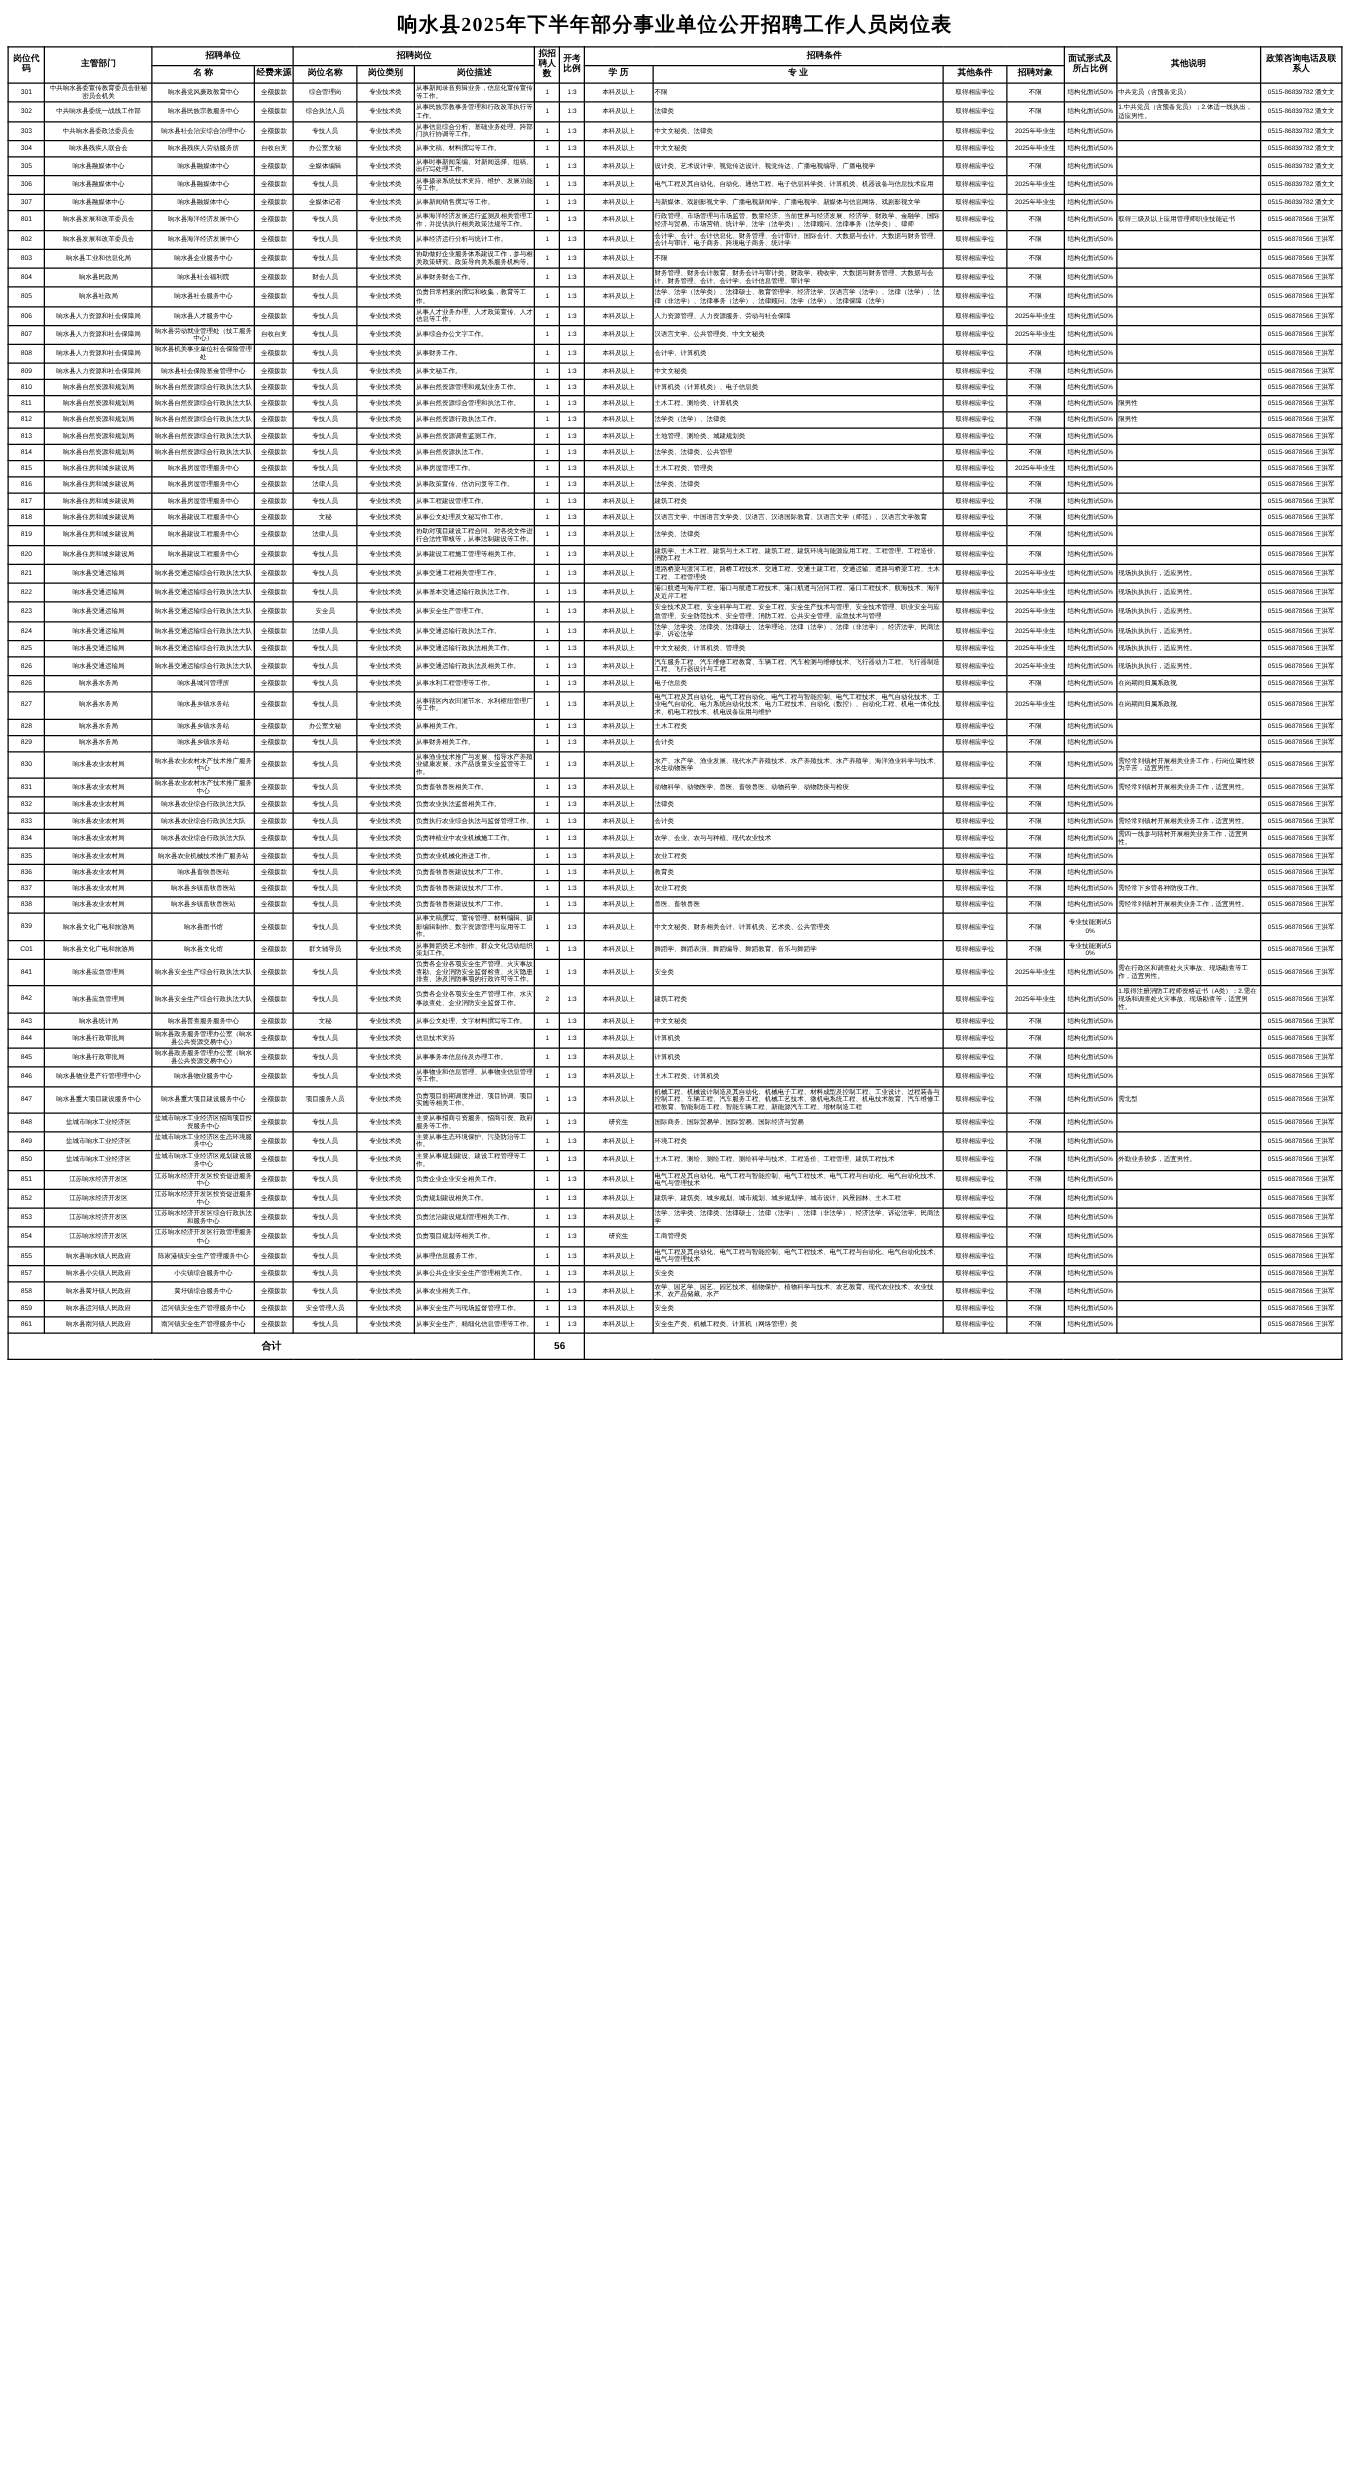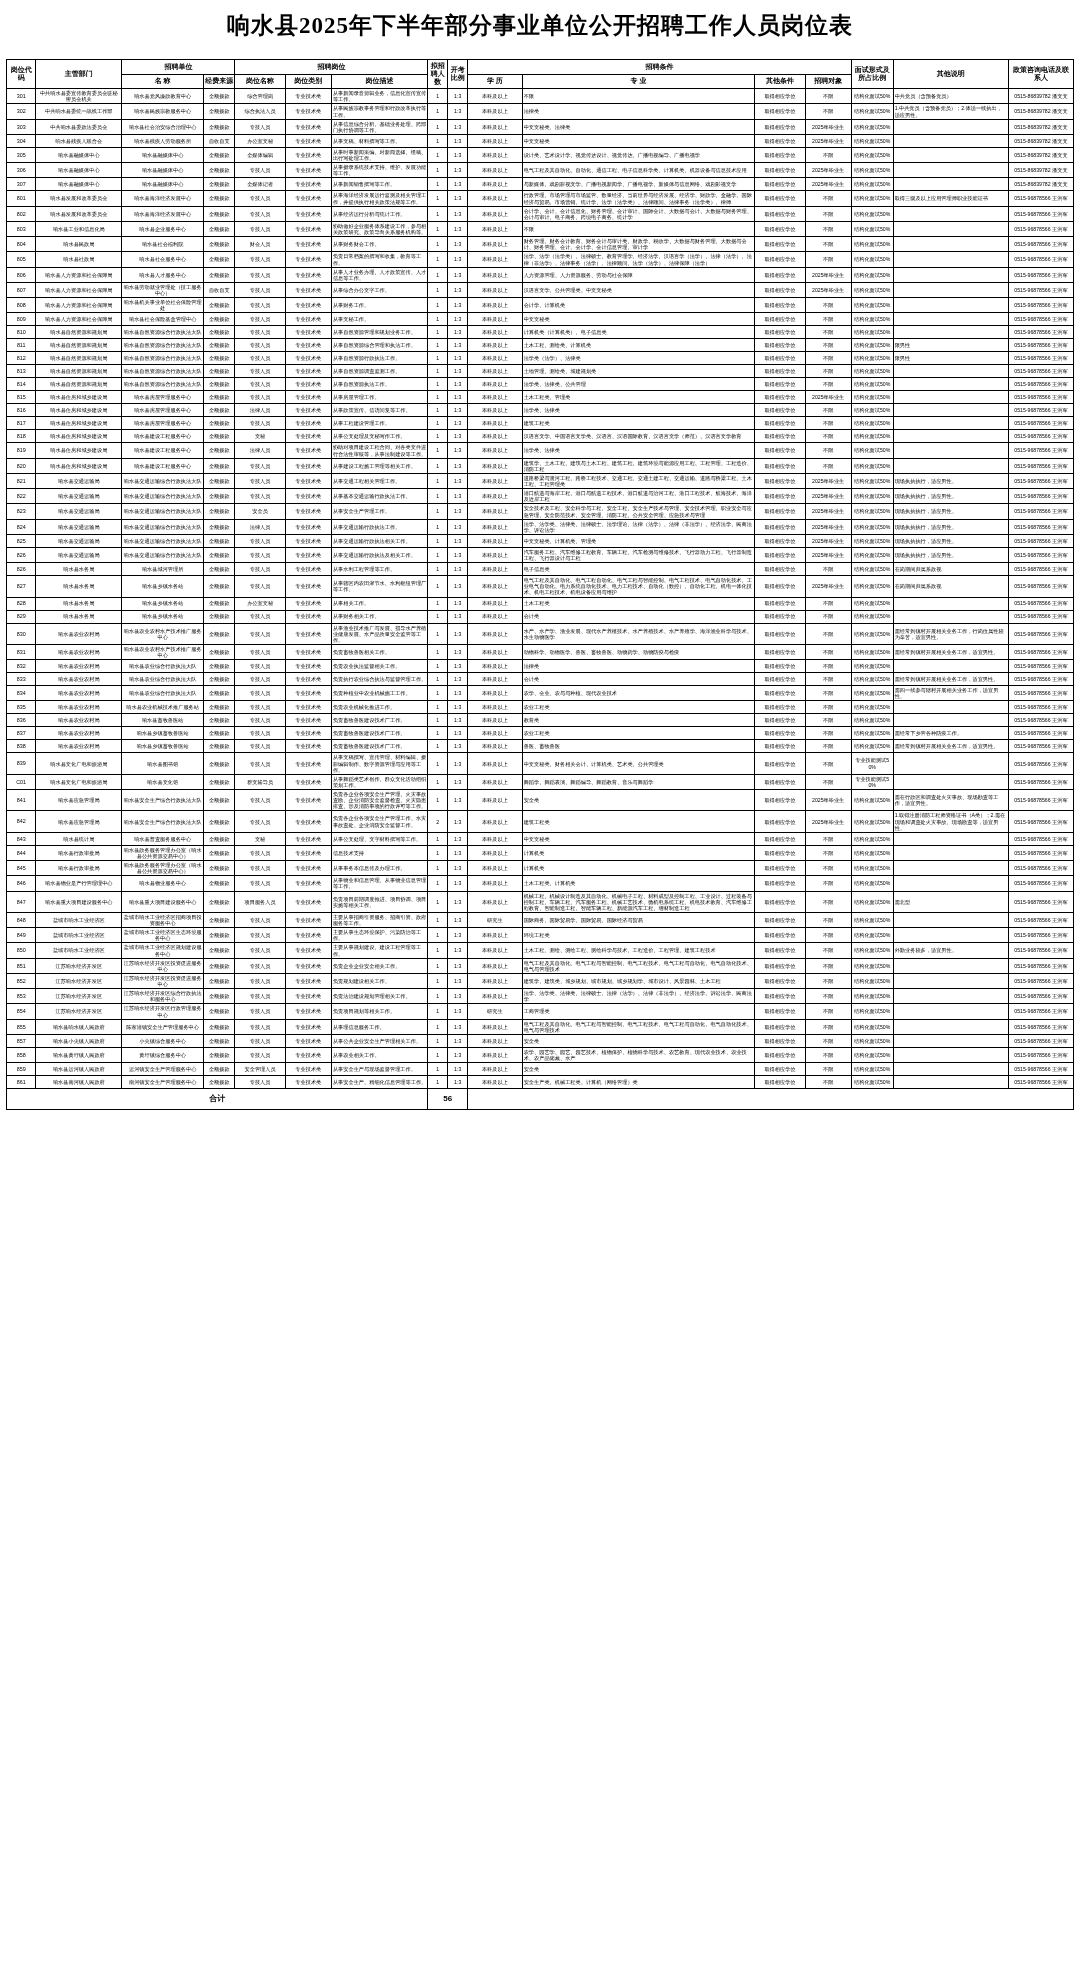--- a/index.html
+++ b/index.html
@@ -7,23 +7,23 @@
     width:1080px;
     font-family:"Liberation Sans","DejaVu Sans",sans-serif;
     color:#000;
     -webkit-font-smoothing:none;
   }
   #page{width:1080px;padding:8px 6px 10px 6px;box-sizing:border-box;}
   #title{
     text-align:center;
     font-family:"Liberation Serif","DejaVu Serif",serif;
     font-weight:bold;
-    font-size:23px;
+    font-size:16px;
     letter-spacing:1px;
-    margin:2px 0 18px 0;
+    margin:2px 0 6px 0;
   }
   table{
     border-collapse:collapse;
     width:1068px;
     table-layout:fixed;
     font-size:5.2px;
     line-height:1.18;
   }
   th,td{
     border:1px solid #000;

